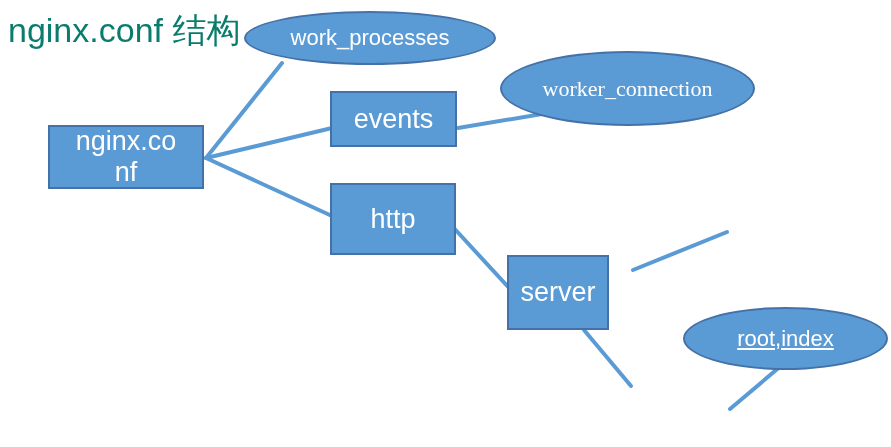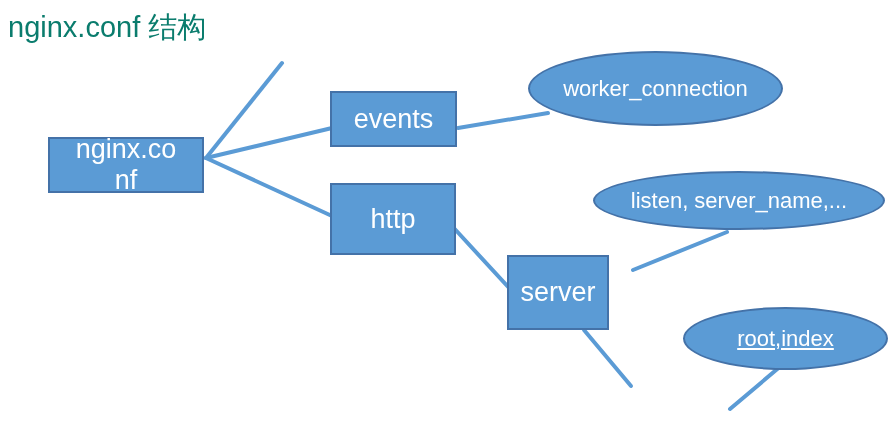--- a/index.html
+++ b/index.html
@@ -26,49 +26,49 @@
     position: absolute;
     left: 0; top: 0;
     width: 891px;
     height: 447px;
     z-index: 1;
   }
   .diagram-title {
     position: absolute;
     left: 8px;
     top: 8px;
-    font-size: 29px;
+    font-size: 34px;
     color: var(--title-color);
     z-index: 3;
     white-space: nowrap;
   }
   .node {
     position: absolute;
     background: var(--shape-fill);
     border: 2px solid var(--shape-border);
     color: var(--shape-text);
     display: flex;
     align-items: center;
     justify-content: center;
     text-align: center;
     z-index: 2;
     box-sizing: border-box;
   }
   .node.rect { font-size: 27px; }
   .node.ellipse { border-radius: 50%; font-size: 22px; }
 
-  .node-nginx-conf { left: 48px;  top: 125px; width: 156px; height: 56px; font-size: 26px; margin-top: 12px; }
+  .node-nginx-conf { left: 48px;  top: 125px; width: 156px; height: 64px; font-size: 26px; }
   .node-nginx-conf .label { width: 115px; word-break: break-all; line-height: 1.15; }
   .node-events     { left: 330px; top: 91px;  width: 127px; height: 56px; }
   .node-http       { left: 330px; top: 183px; width: 126px; height: 72px; }
   .node-server     { left: 507px; top: 255px; width: 102px; height: 75px; }
   .node-location   { left: 566px; top: 385px; width: 164px; height: 60px; }
 
   .node-work-processes     { left: 244px; top: 11px;  width: 252px; height: 54px; }
-  .node-worker-connection  { left: 528px; top: 51px;  width: 255px; height: 75px; }
+  .node-worker-connection  { left: 500px; top: 51px;  width: 255px; height: 75px; font-family: Liberation Serif, serif; }
   .node-listen-server-name { left: 593px; top: 171px; width: 292px; height: 59px; }
   .node-root-index         { left: 683px; top: 307px; width: 205px; height: 63px; text-decoration: underline; }
 
   .connector-layer line {
     stroke: var(--connector);
     stroke-width: 4;
     stroke-linecap: round;
   }
 </style>
 </head>
@@ -95,23 +95,23 @@
   <div class="node rect node-events">
     <span class="label">events</span>
   </div>
   <div class="node rect node-http">
     <span class="label">http</span>
   </div>
   <div class="node rect node-server">
     <span class="label">server</span>
   </div>
 
+  <div class="node ellipse node-work-processes">
+    <span class="label">work_processes</span>
+  </div>
   <div class="node ellipse node-worker-connection">
     <span class="label">worker_connection</span>
-  </div>
-  <div class="node ellipse node-listen-server-name">
-    <span class="label">listen, server_name,...</span>
   </div>
   <div class="node ellipse node-root-index">
     <span class="label">root,index</span>
   </div>
 
 </div>
 
 </body></html>

